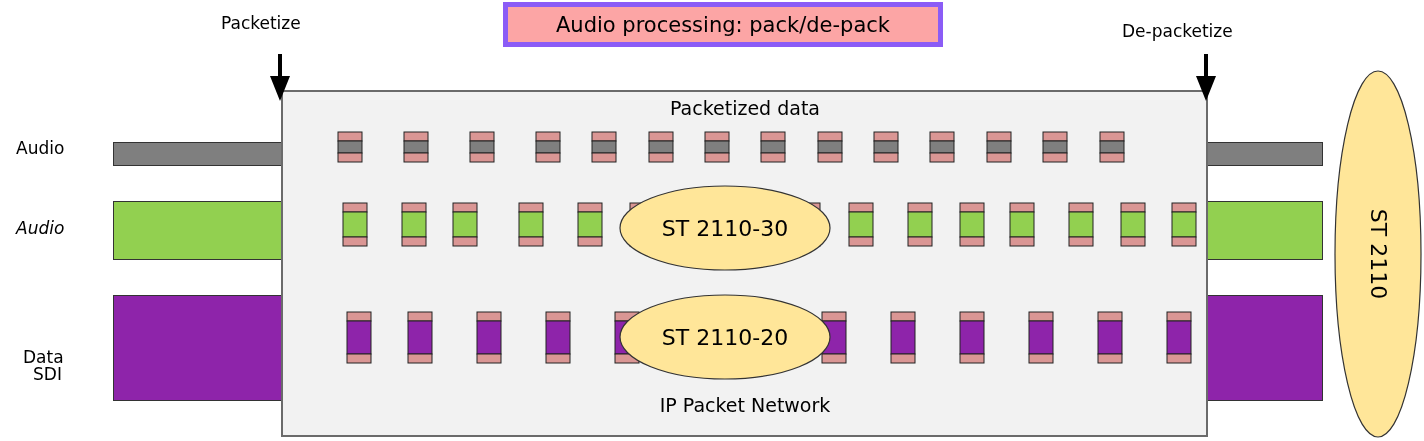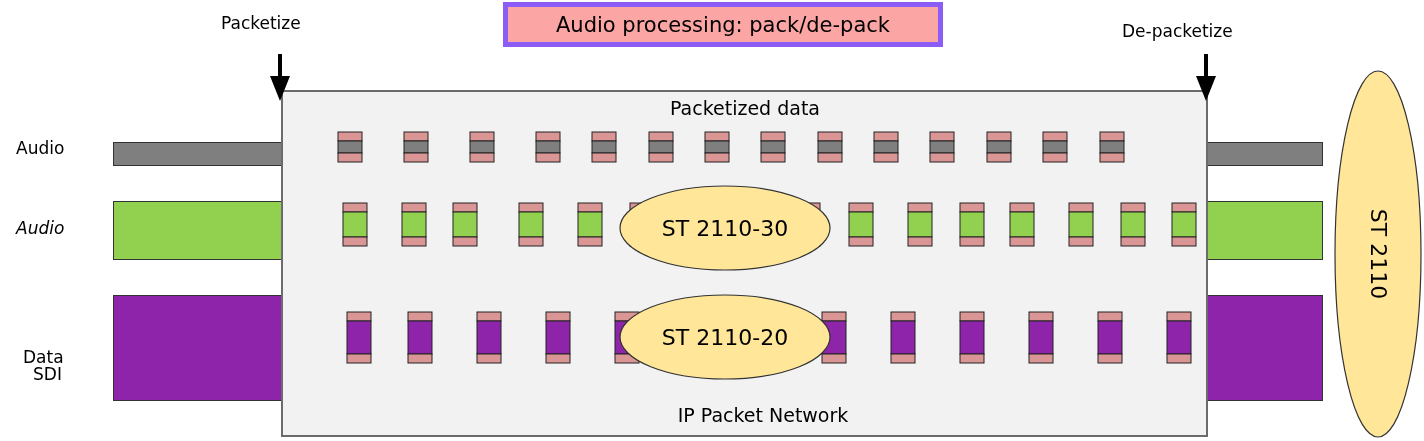--- a/index.html
+++ b/index.html
@@ -36,21 +36,21 @@
 <div class="stream data" style="left:113px; top:142px; width:170px; height:24px;"></div>
 <div class="stream audio" style="left:113px; top:201px; width:170px; height:59px;"></div>
 <div class="stream video" style="left:113px; top:295px; width:170px; height:106px;"></div>
 
 <div class="stream data" style="left:1206px; top:142px; width:117px; height:24px;"></div>
 <div class="stream audio" style="left:1206px; top:201px; width:117px; height:59px;"></div>
 <div class="stream video" style="left:1206px; top:295px; width:117px; height:106px;"></div>
 
 <div class="network"></div>
 <div class="center-text" style="left:745px; top:97px;">Packetized data</div>
-<div class="center-text" style="left:745px; top:404px;margin-left:18px;">IP Packet Network</div>
+<div class="center-text" style="left:745px; top:394px;">IP Packet Network</div>
 
 <svg id="diagram" width="1424" height="441">
   <g id="data-packets">
       <g>
         <rect x="338" y="132" width="24" height="9" fill="#da9694" stroke="#222" stroke-width="1"></rect>
         <rect x="338" y="141" width="24" height="12" fill="#7f7f7f" stroke="#222" stroke-width="1"></rect>
         <rect x="338" y="153" width="24" height="9" fill="#da9694" stroke="#222" stroke-width="1"></rect>
       </g>
       <g>
         <rect x="404" y="132" width="24" height="9" fill="#da9694" stroke="#222" stroke-width="1"></rect>

